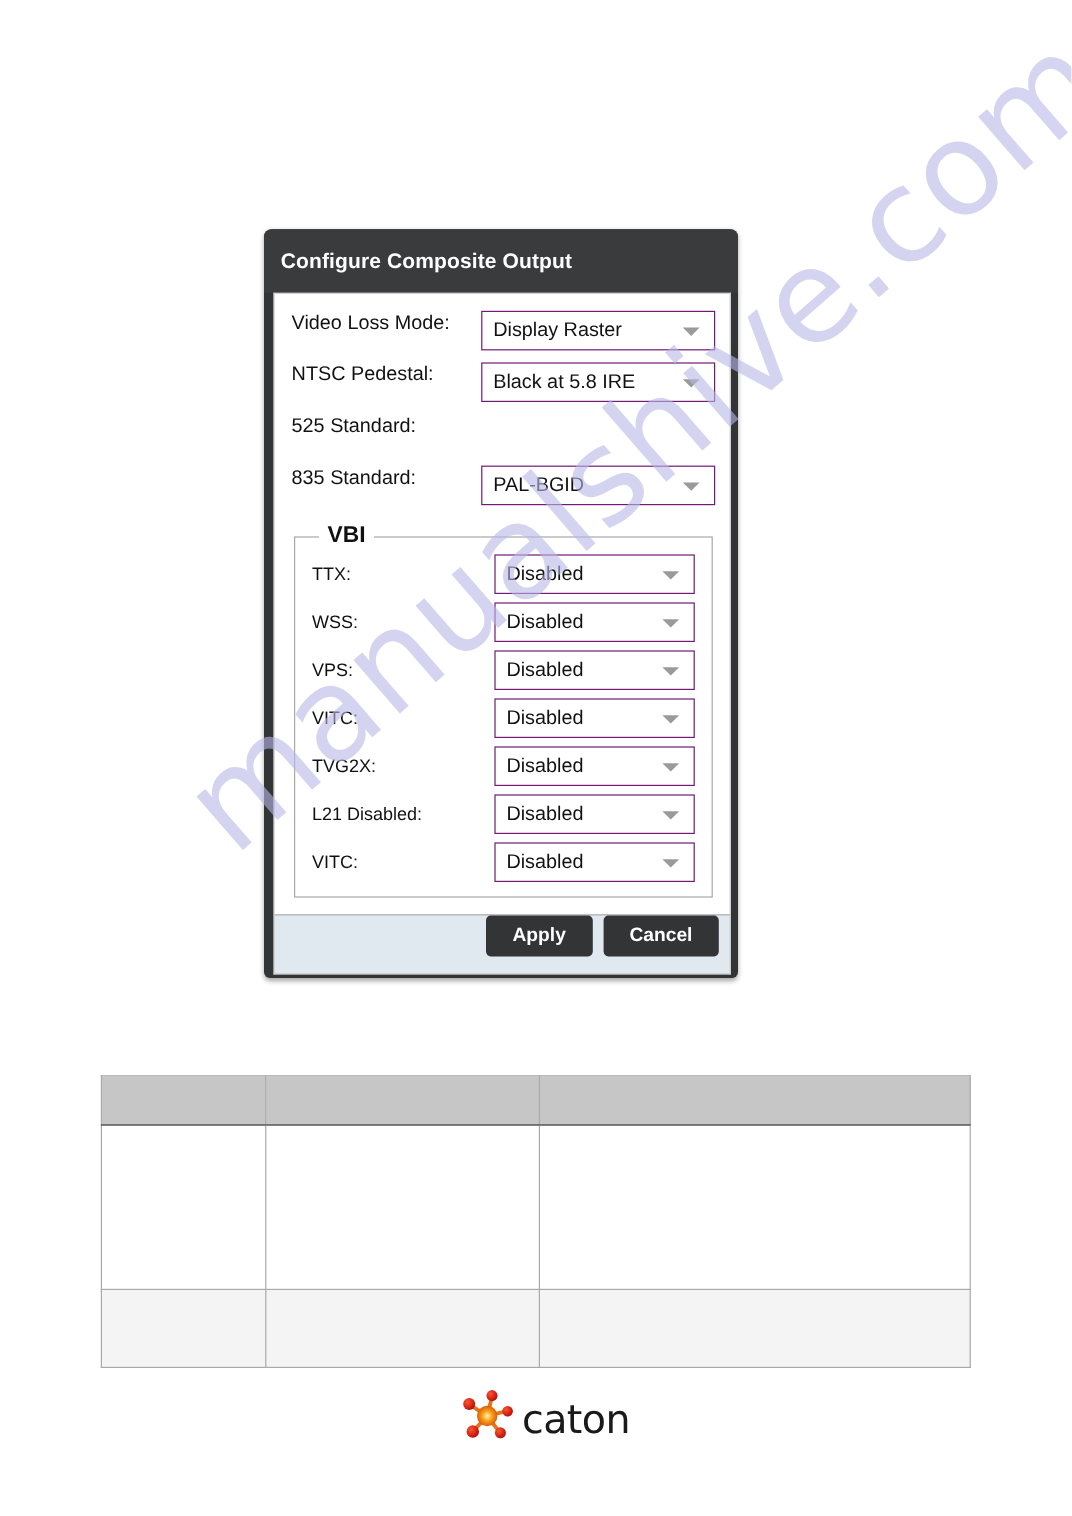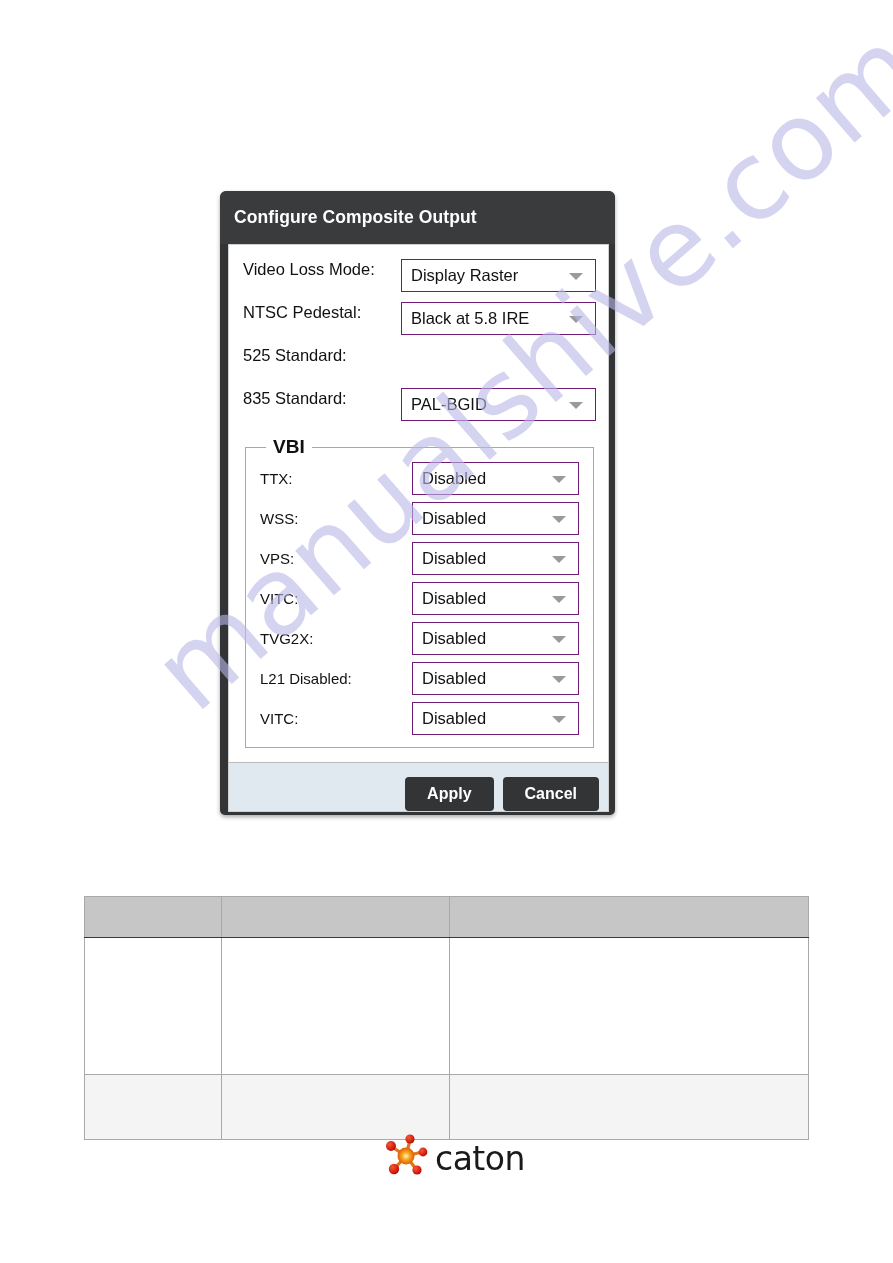--- a/index.html
+++ b/index.html
@@ -145,21 +145,21 @@
   }
 
   
   #dialog-footer {
     background: #e0e9ef;
     margin: 0 6px 0 8px;
     border: 1px solid #cfcfcf;
     border-top: 1px solid #bbbbbb;
     height: 50px;
     display: flex;
-    align-items: flex-end;
+    align-items: flex-start;
     justify-content: flex-end;
     padding-right: 9px;
     box-sizing: border-box;
   }
   .dlg-button {
     background: #333436;
     color: #ffffff;
     font-size: 16px;
     font-weight: bold;
     border: none;
@@ -193,21 +193,21 @@
     border-bottom: 1px solid #3a3a3a;
     height: 28px;
   }
   #info-table tr.body-row td { background: #ffffff; height: 124px; }
   #info-table tr.alt-row td  { background: #f4f4f4; height: 52px; }
 
   
   #caton-logo {
     position: absolute;
     left: 383px;
-    top: 1134px;
+    top: 1158px;
     display: flex;
     align-items: center;
     z-index: 5;
   }
   #caton-wordmark {
     font-family: "DejaVu Sans", sans-serif;
     font-size: 33px;
     color: #1a1a1a;
     letter-spacing: -0.5px;
     margin-left: 6px;

